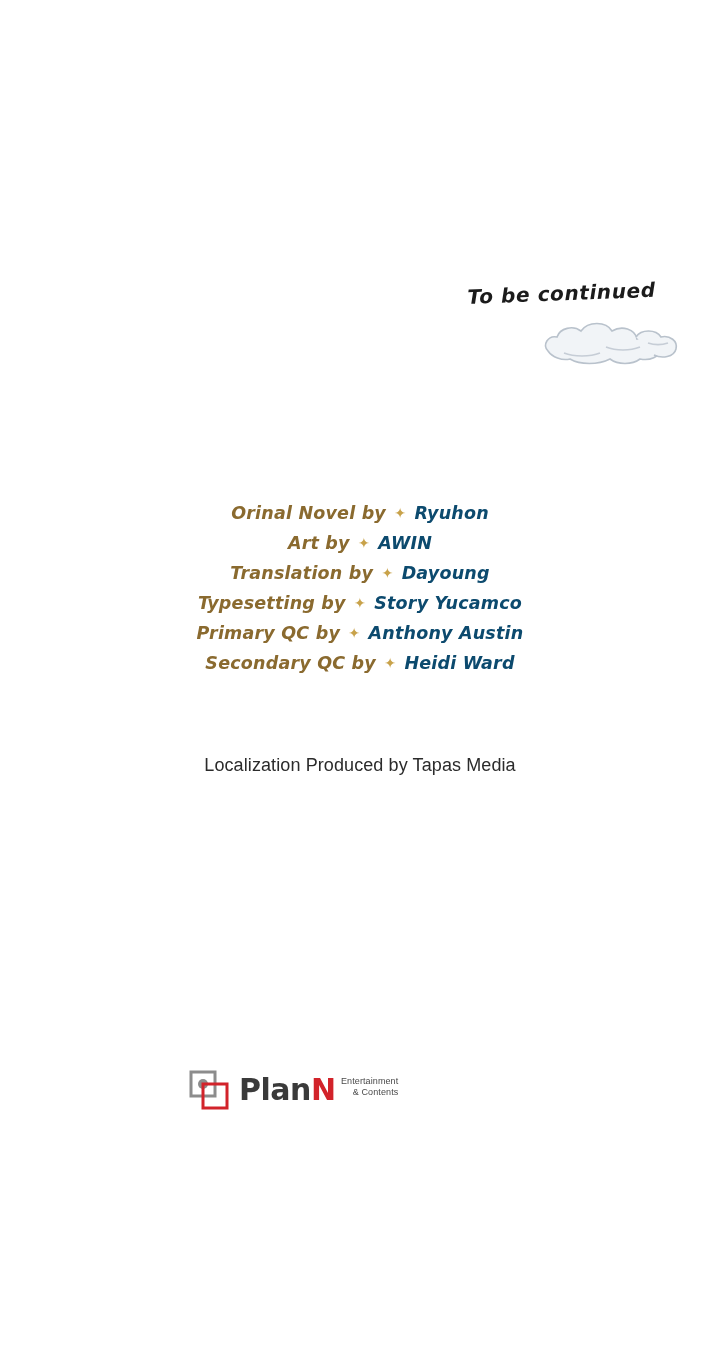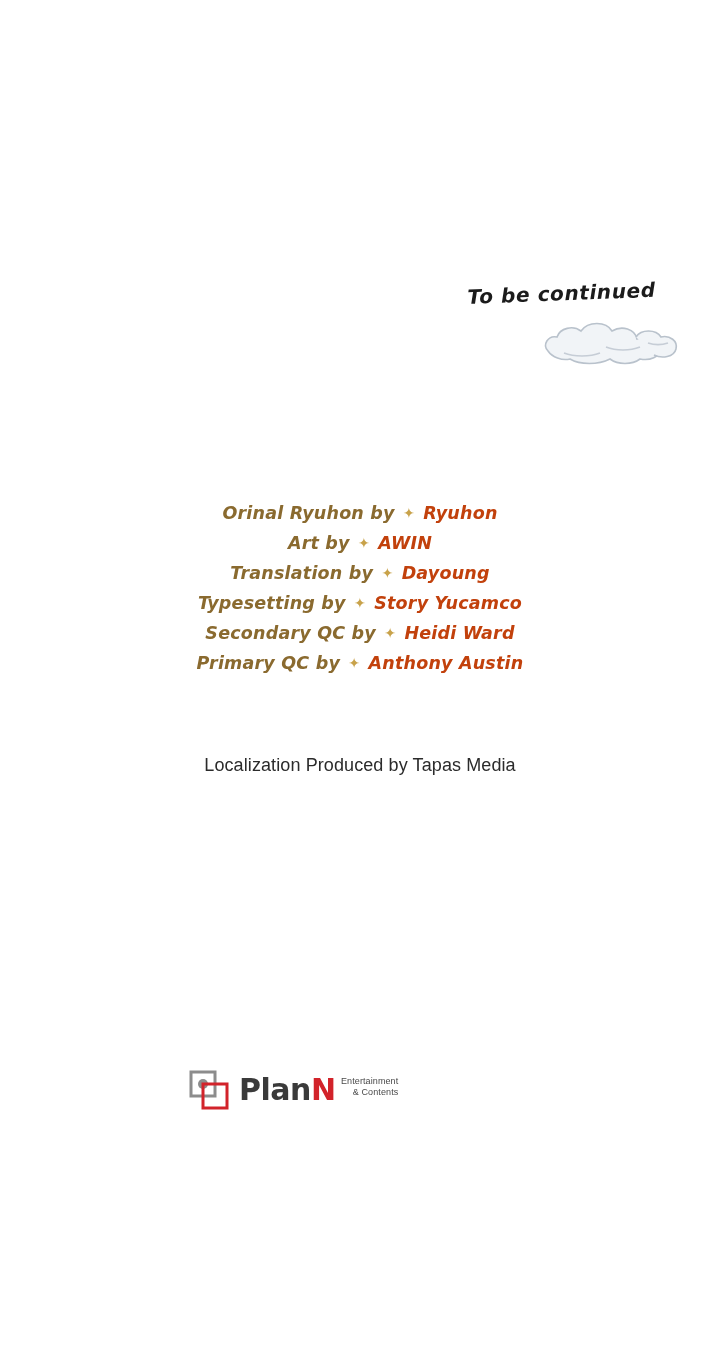--- a/index.html
+++ b/index.html
@@ -67,21 +67,21 @@
   .credit-line .role {
     color: #8a6a2f;
   }
   .credit-line .star {
     color: #c8a24a;
     font-size: 14px;
     padding: 0 2px;
     vertical-align: 1px;
   }
   .credit-line .name {
-    color: #c2410c;
+    color: #0c4a6e;
   }
 
   .localization {
     position: absolute;
     left: 0;
     top: 755px;
     width: 720px;
     text-align: center;
     font-family: "Liberation Sans", sans-serif;
     font-size: 18px;
@@ -145,48 +145,48 @@
       <path d="M96,30 C101,22 116,22 121,30 C130,28 138,34 136,42 C134,50 122,52 114,48" fill="#f1f4f7"></path>
       <path d="M24,46 C34,50 50,50 60,46" stroke="#c6cdd6"></path>
       <path d="M66,40 C76,44 90,44 100,40" stroke="#c6cdd6"></path>
       <path d="M108,36 C114,38 122,38 128,36" stroke="#c6cdd6"></path>
     </g>
   </svg>
 </div>
 
 <div class="credits">
   <span class="credit-line">
-    <span class="role">Orinal Ryuhon by</span>
+    <span class="role">Orinal Novel by</span>
     <span class="star">✦</span>
     <span class="name">Ryuhon</span>
   </span>
   <span class="credit-line">
     <span class="role">Art by</span>
     <span class="star">✦</span>
     <span class="name">AWIN</span>
   </span>
   <span class="credit-line">
     <span class="role">Translation by</span>
     <span class="star">✦</span>
     <span class="name">Dayoung</span>
   </span>
   <span class="credit-line">
     <span class="role">Typesetting by</span>
     <span class="star">✦</span>
     <span class="name">Story Yucamco</span>
   </span>
   <span class="credit-line">
+    <span class="role">Primary QC by</span>
+    <span class="star">✦</span>
+    <span class="name">Anthony Austin</span>
+  </span>
+  <span class="credit-line">
     <span class="role">Secondary QC by</span>
     <span class="star">✦</span>
     <span class="name">Heidi Ward</span>
-  </span>
-  <span class="credit-line">
-    <span class="role">Primary QC by</span>
-    <span class="star">✦</span>
-    <span class="name">Anthony Austin</span>
   </span>
 </div>
 
 <div class="localization">Localization Produced by Tapas Media</div>
 
 <div class="logo-wrap">
   <div class="logo-inner">
     <svg class="logo-mark" viewBox="0 0 44 40">
       <rect x="2" y="2" width="24" height="24" fill="none" stroke="#8c8c8c" stroke-width="3"></rect>
       <circle cx="14" cy="14" r="5" fill="#8c8c8c"></circle>

